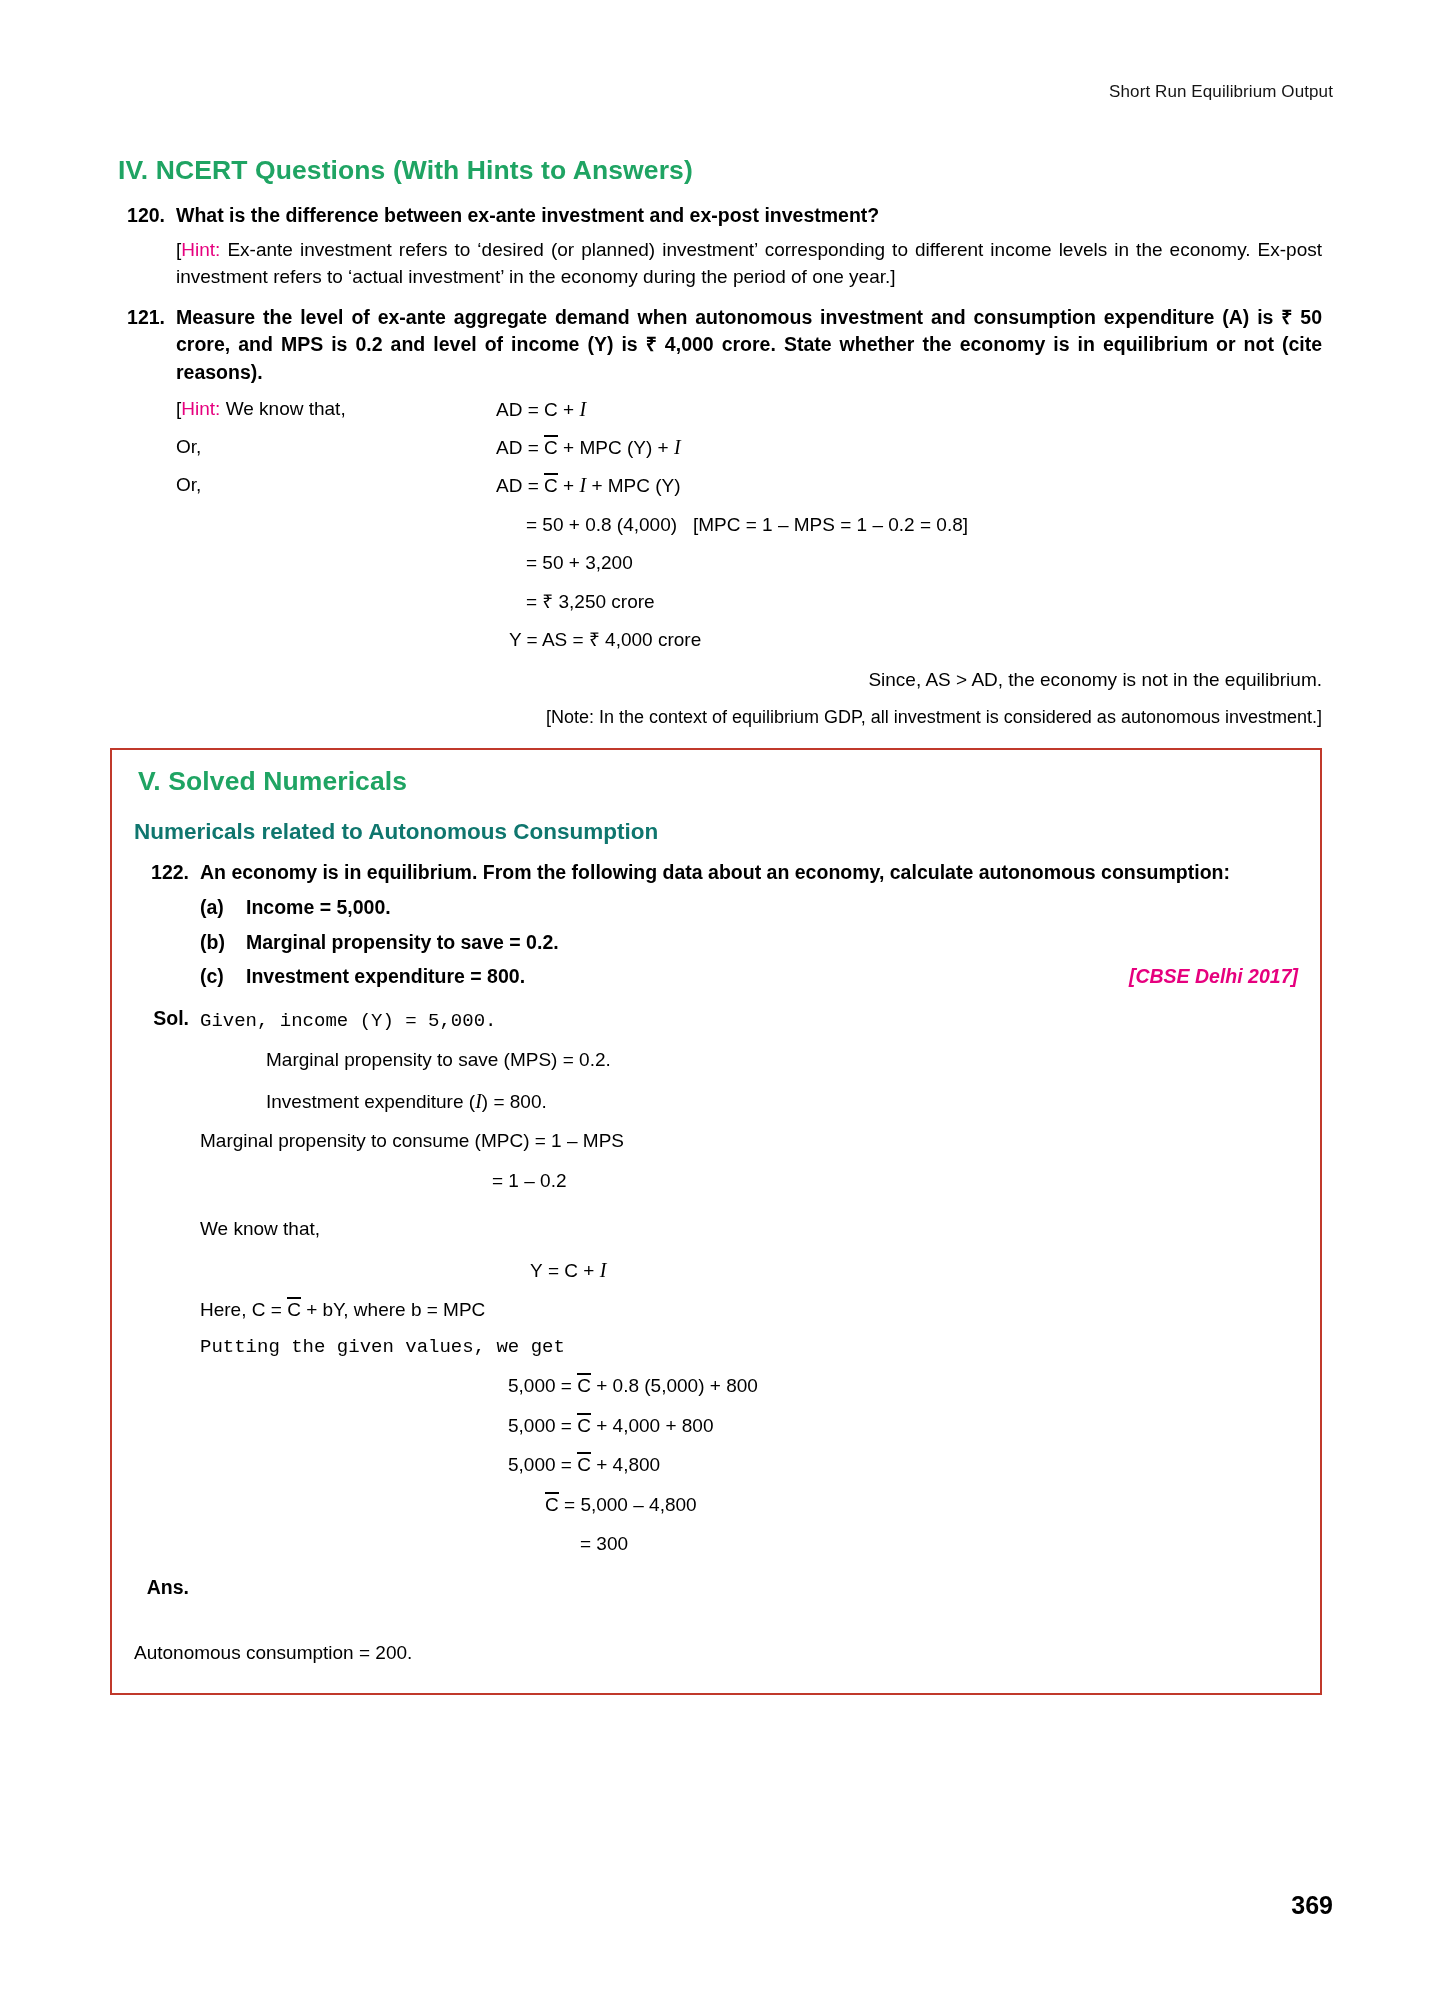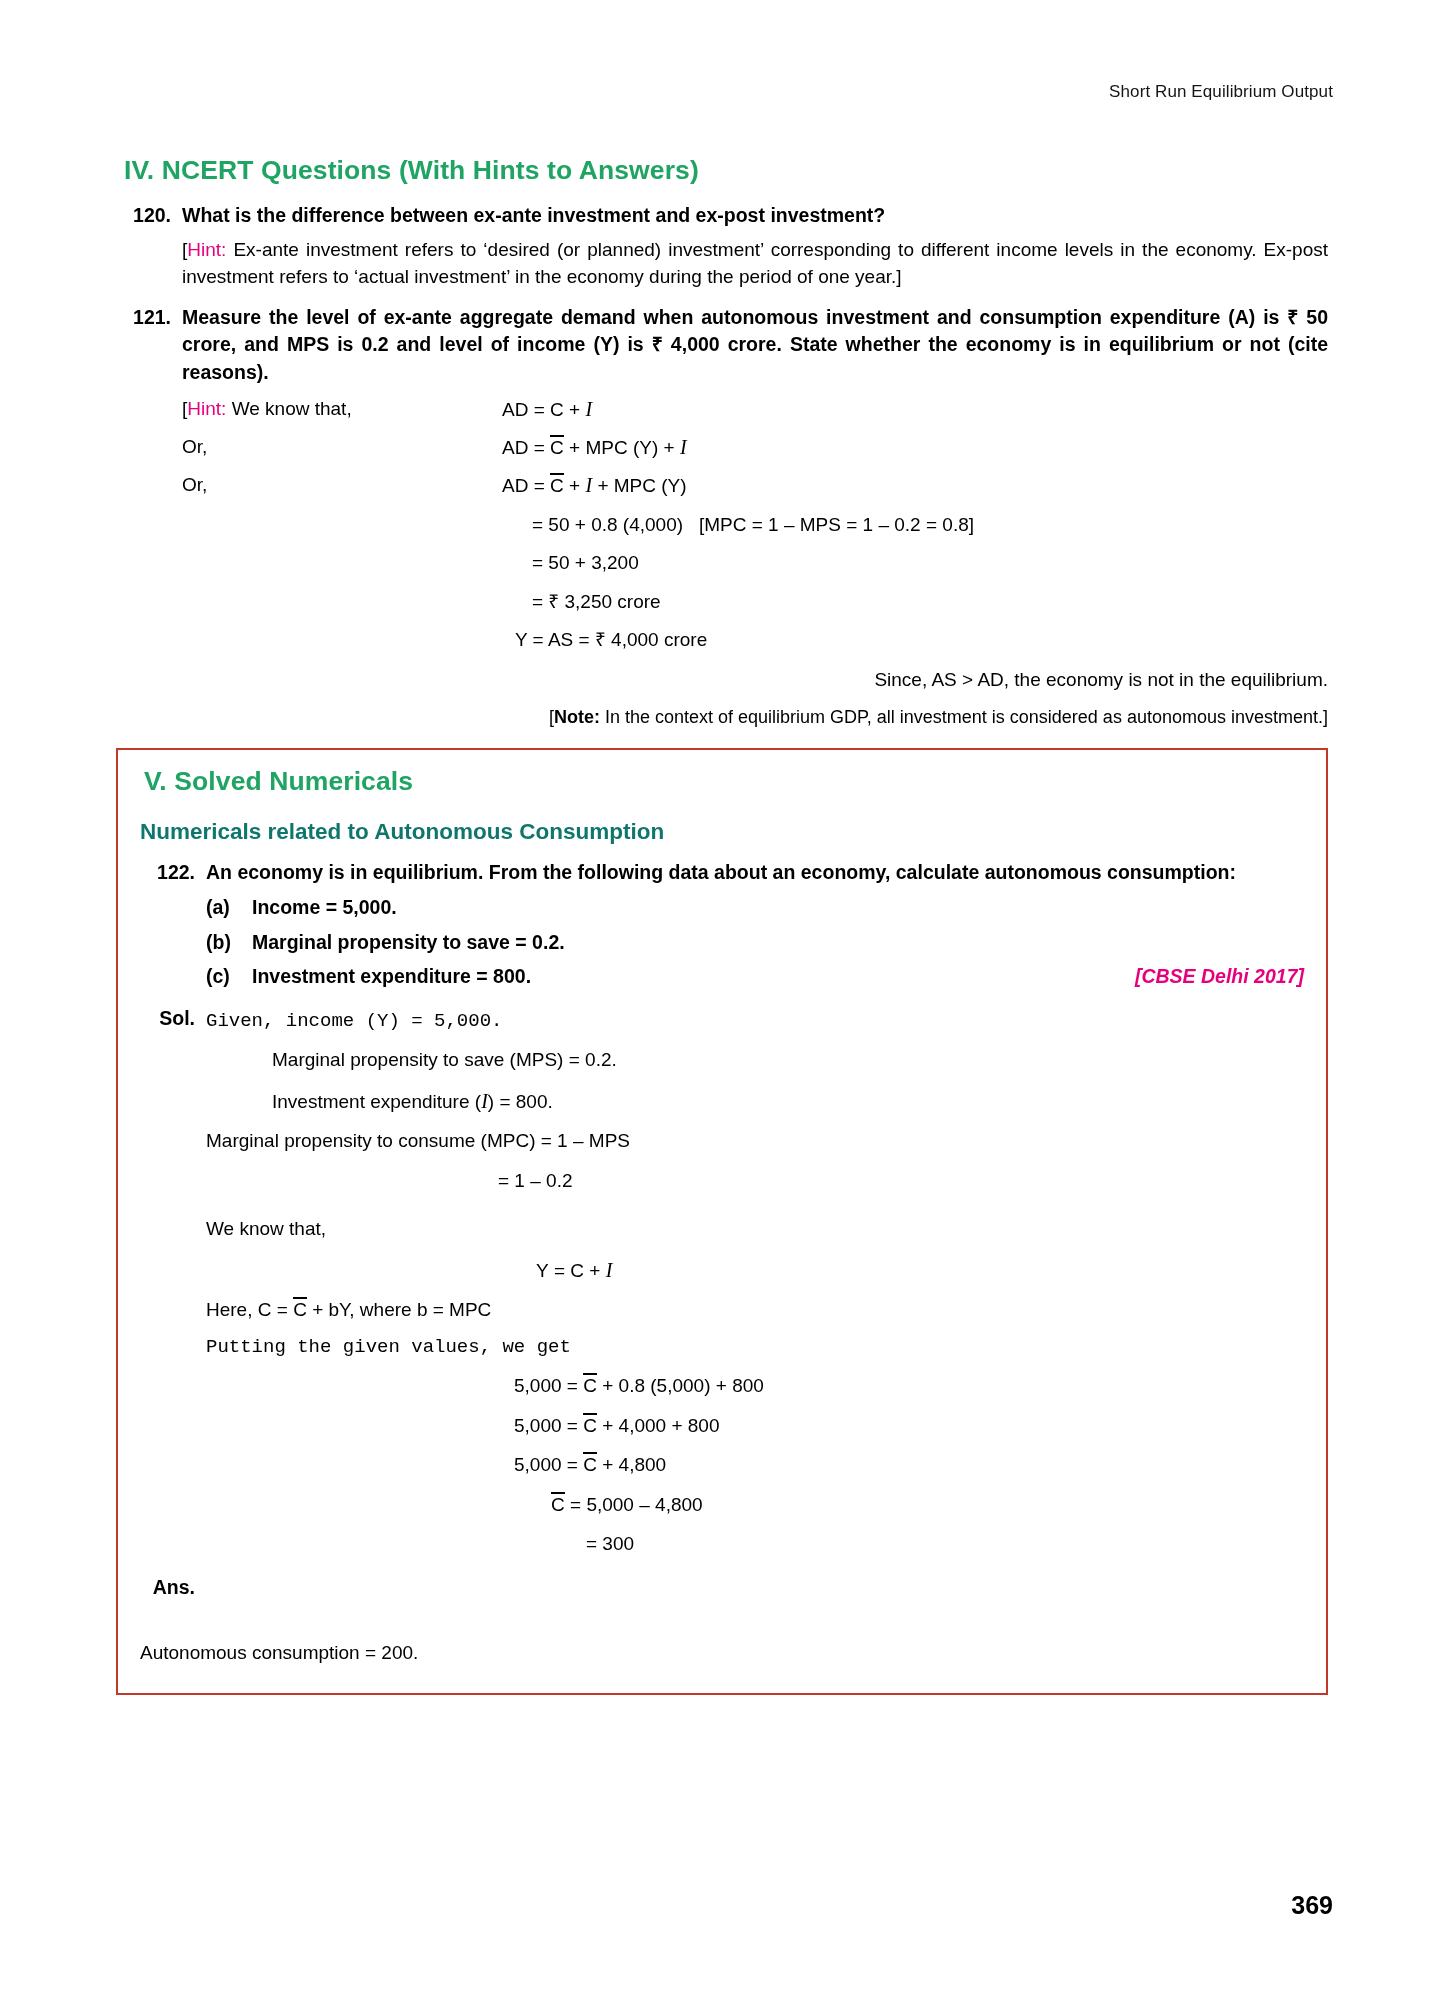--- a/index.html
+++ b/index.html
@@ -15,21 +15,21 @@
     padding:0;
   }
   
   .runhead{
     position:absolute;top:82px;right:112px;
     font-size:17px;letter-spacing:.1px;color:#151515;
     text-align:right;
   }
   
   .content{
-    position:absolute;left:116px;top:155px;width:1212px;
+    position:absolute;left:110px;top:155px;width:1212px;
   }
   
   .h-section{
     color:#1fa463;
     font-weight:bold;
     font-size:26.5px;
     letter-spacing:.1px;
     margin:0 0 16px 8px;
   }
   .h-sub{
@@ -61,21 +61,21 @@
     margin:0;
   }
   .para{
     font-size:19px;
     line-height:1.45;
     text-align:justify;
     margin:6px 0 0 0;
   }
   .para.nojust{text-align:right;}
   .hintlab{color:#e6007e;}
-  .bold{font-weight:bold;margin-top:20px;}
+  .bold{font-weight:normal;margin-top:20px;}
   
   .eqrow{
     display:flex;
     font-size:19px;
     line-height:1.55;
     margin-top:7px;
   }
   .eqleft{width:320px;flex:0 0 320px;}
   .eqright{flex:1;}
   .eq-ind2{padding-left:350px;}

